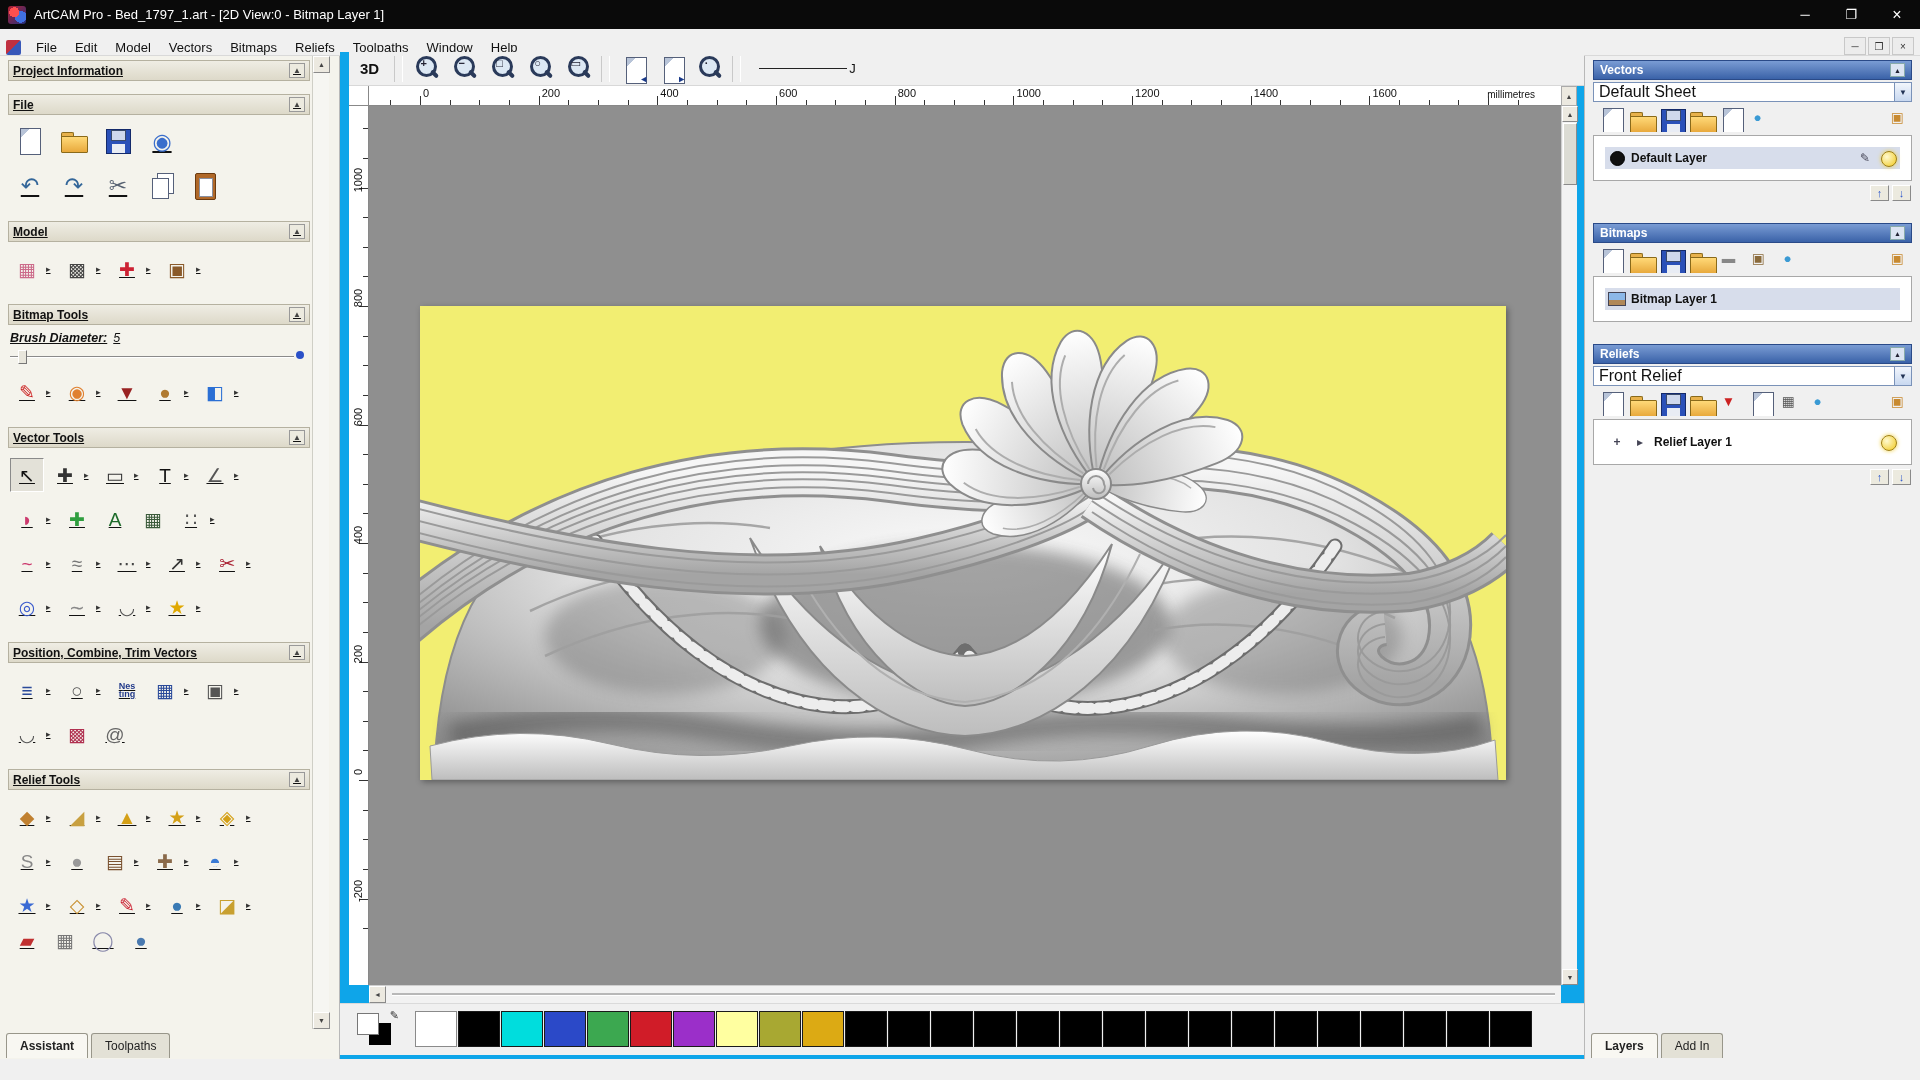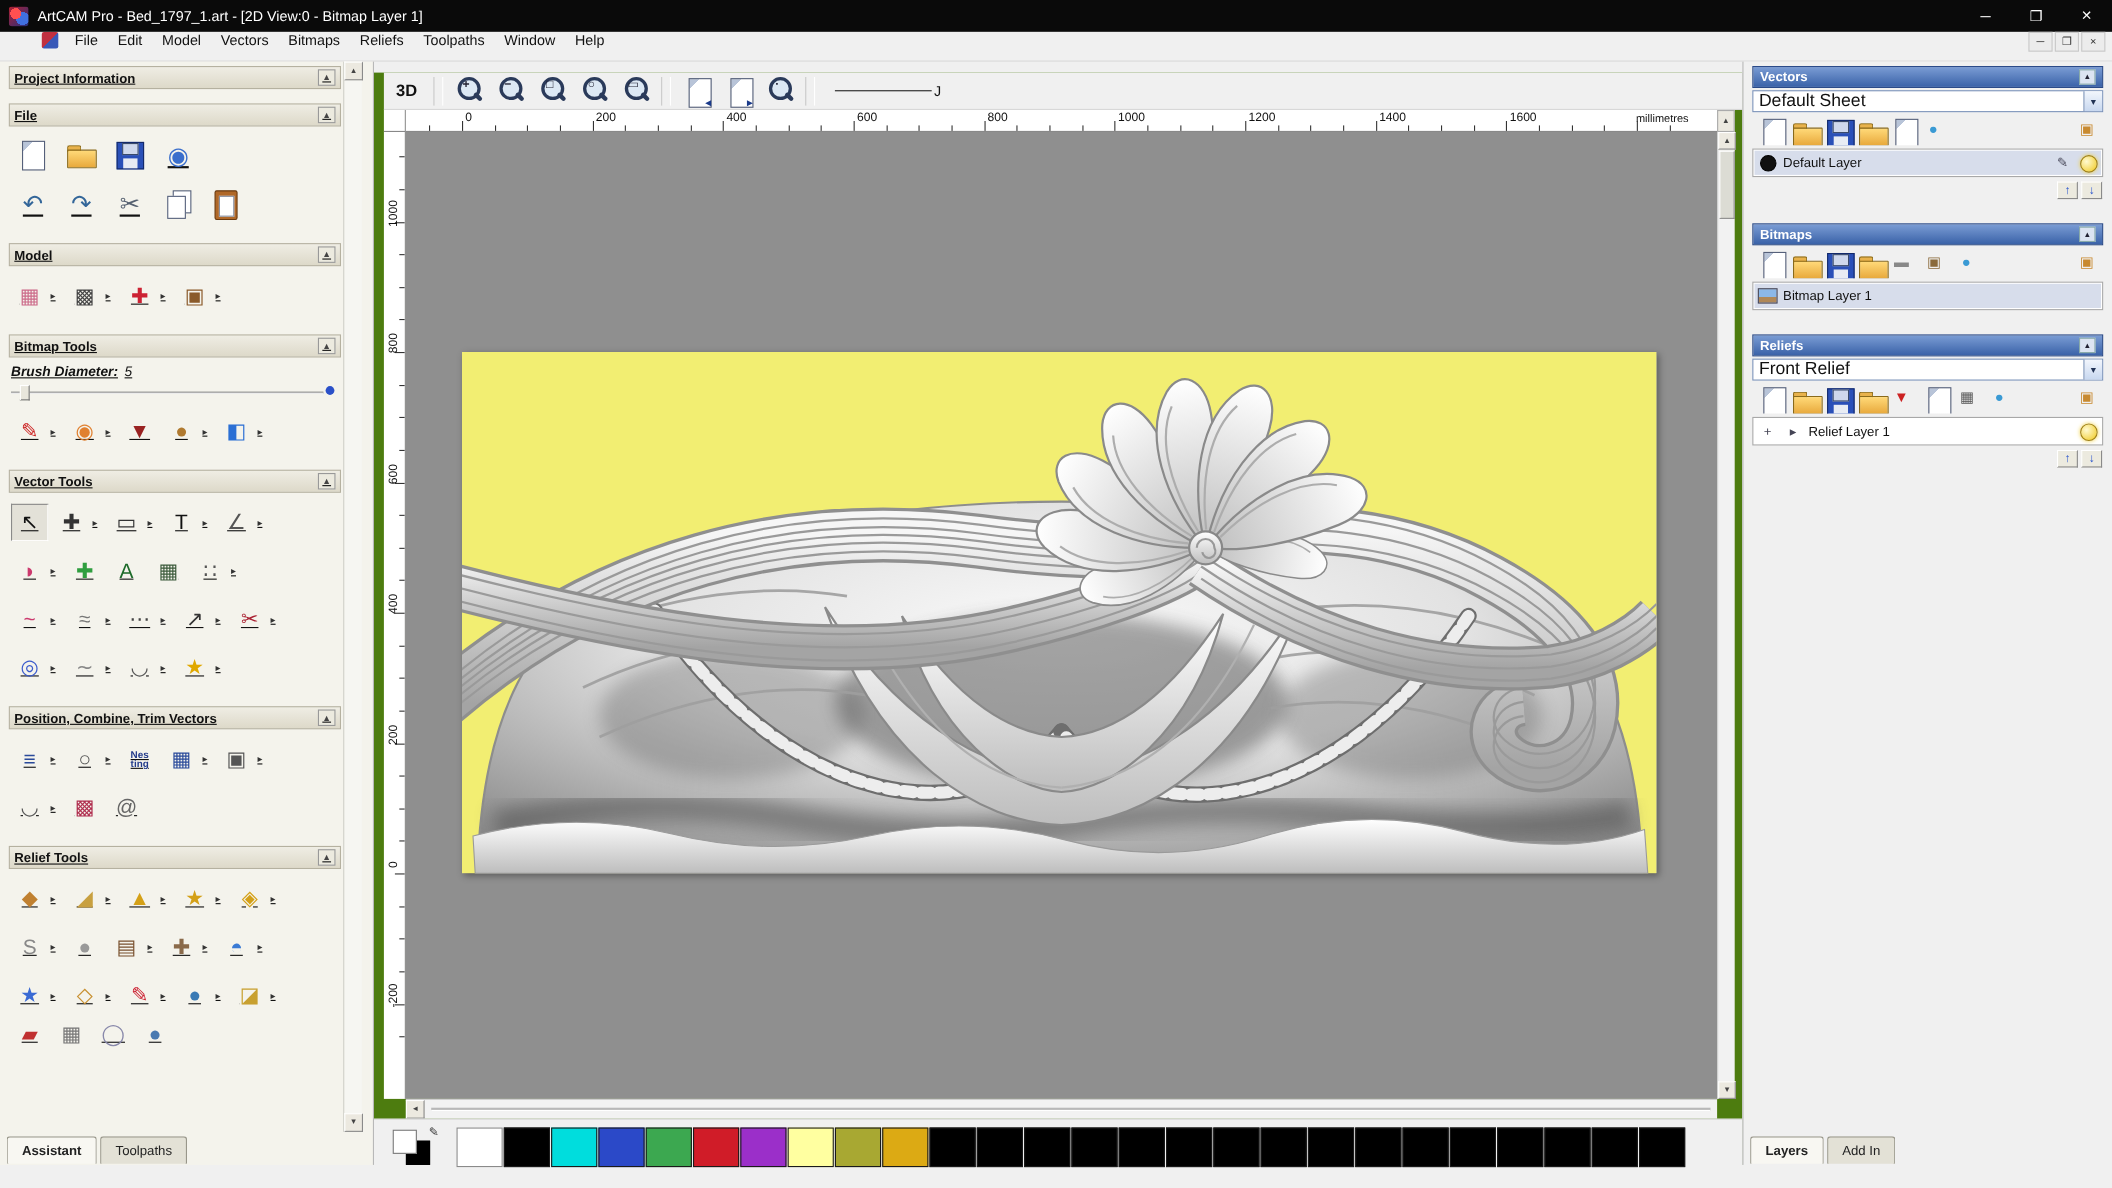--- a/index.html
+++ b/index.html
@@ -15,21 +15,21 @@
                radial-gradient(circle at 70% 60%, #4070e0 0 6px, transparent 6px),
                linear-gradient(135deg,#b02030,#203080); }
   #title-text { font-size:13px; }
   #win-controls { margin-left:auto; display:flex; }
   .wbtn { width:46px; height:29px; display:flex; align-items:center; justify-content:center;
     font-size:13px; color:#fff; }
   .wbtn.close { font-size:16px; }
 
   
   #menubar { position:absolute; left:0; top:29px; width:1920px; height:27px; background:#f0f0f0;
-    border-bottom:1px solid #d9d9d9; display:flex; align-items:flex-start;padding-left:32px; }
+    border-bottom:1px solid #d9d9d9; display:flex; align-items:flex-end; }
   .mdi-icon { width:15px; height:15px; margin:0 6px 0 6px; border-radius:2px;
     background:linear-gradient(135deg,#c03040 0 50%,#3858b8 50%); }
   .menu-item { padding:5px 9px; font-size:13px; cursor:default; }
   .menu-item::first-letter { text-decoration:underline; }
   #mdi-controls { margin-left:auto; display:flex; margin-right:6px; }
   .mdibtn { width:22px; height:18px; display:flex; align-items:center; justify-content:center;
     font-size:10px; color:#333; border:1px solid #c8c8c8; background:#ececec; margin-left:2px; }
 
   
   #leftpanel { position:absolute; left:0; top:56px; width:340px; bottom:21px; background:#f4f3ec;
@@ -110,21 +110,21 @@
     display:flex; align-items:center; justify-content:center; font-size:7px; color:#444; }
   .sb-btn.bot { position:absolute; bottom:0; }
 
   
   .tabs { position:absolute; left:6px; bottom:1px; display:flex; align-items:flex-end; }
   .tab { padding:5px 13px; background:#e3e1d6; border:1px solid #98968a; border-bottom:none;
     border-radius:3px 3px 0 0; margin-right:3px; font-size:12px; color:#222; }
   .tab.active { background:#f8f7f2; font-weight:bold; }
 
   
-  #main { position:absolute; left:340px; top:66px; width:1244px; bottom:21px; background:#4d7c0f; }
+  #main { position:absolute; left:340px; top:52px; width:1244px; bottom:21px; background:#0ea5e9; }
   #main-toolbar { position:absolute; left:9px; top:0; right:0; height:34px; background:#f0f0f0;
     border-bottom:1px solid #d8d8d8; display:flex; align-items:center; padding-left:4px; }
   .tb3d { font-weight:bold; font-size:15px; padding:3px 7px; margin-right:4px; }
   .tb-icons { display:flex; align-items:center; }
   .line-preview { display:flex; align-items:center; margin-left:14px; }
   .lp-line { width:88px; height:1px; background:#222; }
   .lp-hook { font-size:13px; margin-left:2px; }
 
   #corner { position:absolute; left:9px; top:34px; width:20px; height:20px; background:#fff;
     border-right:1px solid #888; border-bottom:1px solid #888; }
@@ -178,21 +178,21 @@
   .combo { height:20px; background:#fff; border:1px solid #7a92b8; display:flex; align-items:center;
     margin-top:2px; }
   .combo-text { padding:0 5px; flex:1; font-size:16px; }
   .combo-btn { width:17px; height:18px; background:linear-gradient(#f2f6fc,#c8d8f0); border-left:1px solid #7a92b8;
     font-size:8px; display:flex; align-items:center; justify-content:center; color:#235; }
   .icons-sm { height:30px; padding:1px 0; }
   .icons-sm .ticon { width:30px; height:28px; margin:0; font-size:15px; }
   .icons-sm .ticon::before, .icons-sm .ticon::after { transform-origin:10px 10px; }
   .icons-sm .ticon > * { transform:scale(.9); }
   .pushright { margin-left:auto !important; }
-  .rp-list { background:#fff; border:1px solid #a8a8a8; padding:1px; margin-top:3px; }
+  .rp-list { background:#fff; border:1px solid #a8a8a8; padding:11px; margin-top:3px;font-weight:bold; }
   .rp-row { height:22px; display:flex; align-items:center; gap:5px; padding:0 3px; }
   .rp-row.selected { background:#d7ddeb; }
   .rp-label { flex:1; font-size:12px; }
   .mini { position:relative; width:18px; height:18px; display:inline-flex; align-items:center;
     justify-content:center; font-size:12px; color:#445; }
   .mini.k-lamp::before { left:2px; top:2px; }
   .mini.k-dot::before { left:2px; top:2px; }
   .mini.k-pic::before { left:0; top:2px; width:16px; height:12px; }
   .updown { display:flex; justify-content:flex-end; gap:3px; margin:4px 1px 0 0; }
   .ud { width:19px; height:16px; display:flex; align-items:center; justify-content:center;

